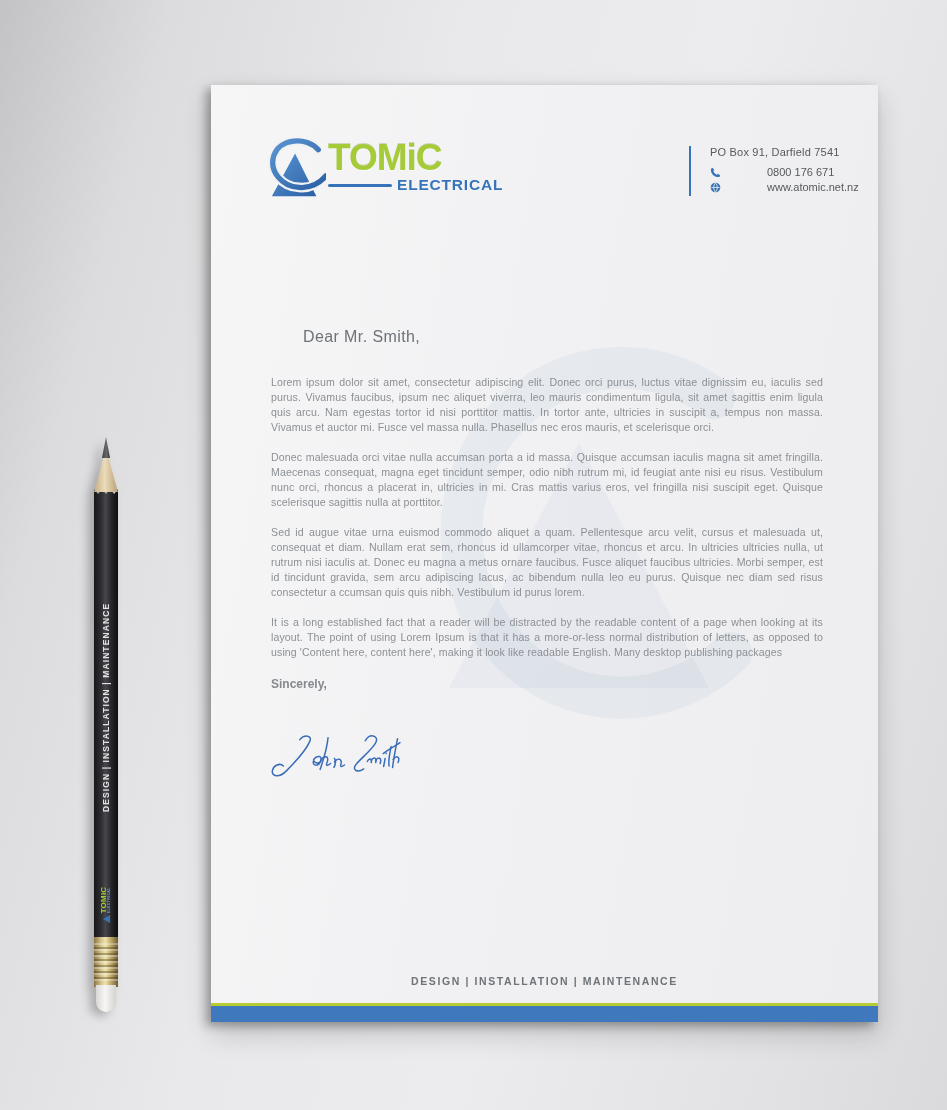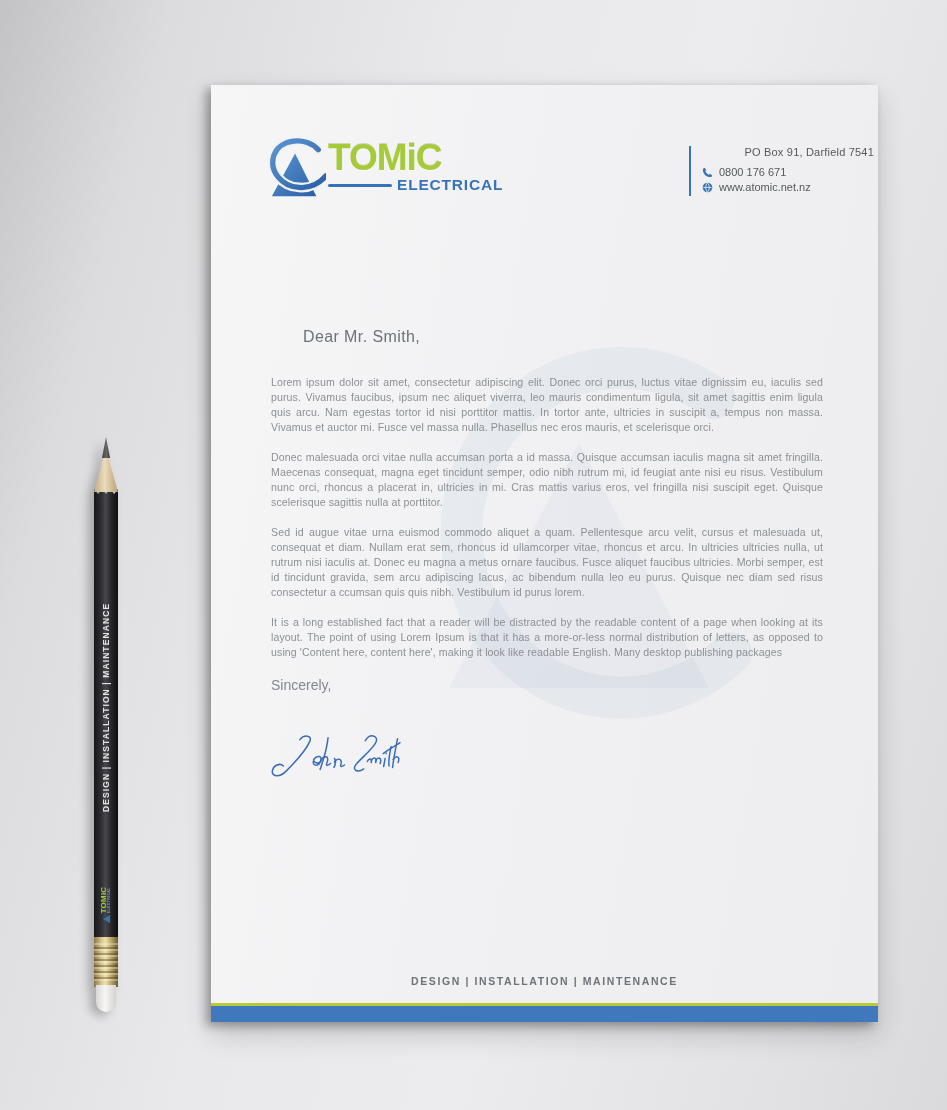--- a/index.html
+++ b/index.html
@@ -26,37 +26,37 @@
     font-size:37px;font-weight:800;letter-spacing:-1px;line-height:40px;
     color:var(--brand-green,#a5cb39);
     text-shadow:0 1px 0 rgba(255,255,255,.5), 0 -1px 0 rgba(90,120,20,.25);
   }
   .logo-tagrow{display:flex;align-items:center;margin-top:-2px;}
   .logo-line{flex:0 0 64px;height:3px;background:var(--brand-blue,#3673b8);margin-right:5px;border-radius:2px;}
   .logo-tagline{font-size:15.5px;font-weight:700;letter-spacing:.8px;color:var(--brand-blue,#3673b8);}
 
   .contact{
     position:absolute;left:478px;top:61px;width:172px;
-    border-left:2px solid var(--brand-blue,#3673b8);padding-left:11px;
-    font-size:11px;color:#55585c;text-align:right;
+    border-left:2px solid var(--brand-blue,#3673b8);padding-left:19px;
+    font-size:11px;color:#55585c;
   }
   .contact-address{margin-bottom:8px;letter-spacing:.2px;}
-  .contact-row{display:flex;align-items:center;margin-bottom:3px;}
+  .contact-row{display:flex;align-items:center;margin-bottom:3px;gap:40px;}
   .contact-row svg{width:11px;height:11px;margin-right:6px;flex:0 0 auto;}
 
   .greeting{position:absolute;left:60px;top:243px;font-size:16px;color:#6d7277;letter-spacing:.4px;margin-left:32px;}
 
   .body-text{
     position:absolute;left:60px;top:290px;width:552px;
     font-size:10.6px;line-height:15px;color:#8c9094;
     text-align:justify;letter-spacing:.1px;
   }
   .body-text p{margin:0 0 15px 0;}
 
-  .closing{position:absolute;left:60px;top:592px;font-size:14px;color:#85898d;}
+  .closing{position:absolute;left:60px;top:592px;font-size:12px;color:#85898d;font-weight:bold;}
   .signature{position:absolute;left:57px;top:635px;width:134px;height:76px;}
 
   .footer-tagline{
     position:absolute;left:0;right:0;top:890px;text-align:center;
     font-size:10.5px;font-weight:600;letter-spacing:1.6px;color:#6f7377;
   }
   .bar-green{position:absolute;left:0;right:0;bottom:16px;height:3px;background:var(--line-green,#b5cd33);}
   .bar-blue{position:absolute;left:0;right:0;bottom:0;height:16px;background:var(--bar-blue,#3f78bd);}
 
   

